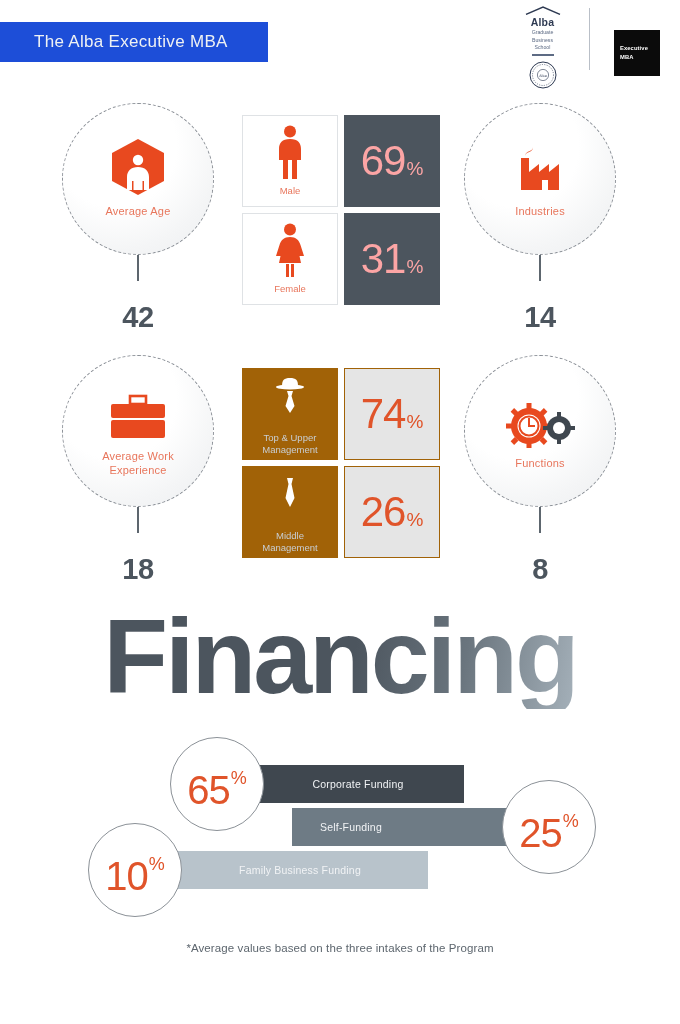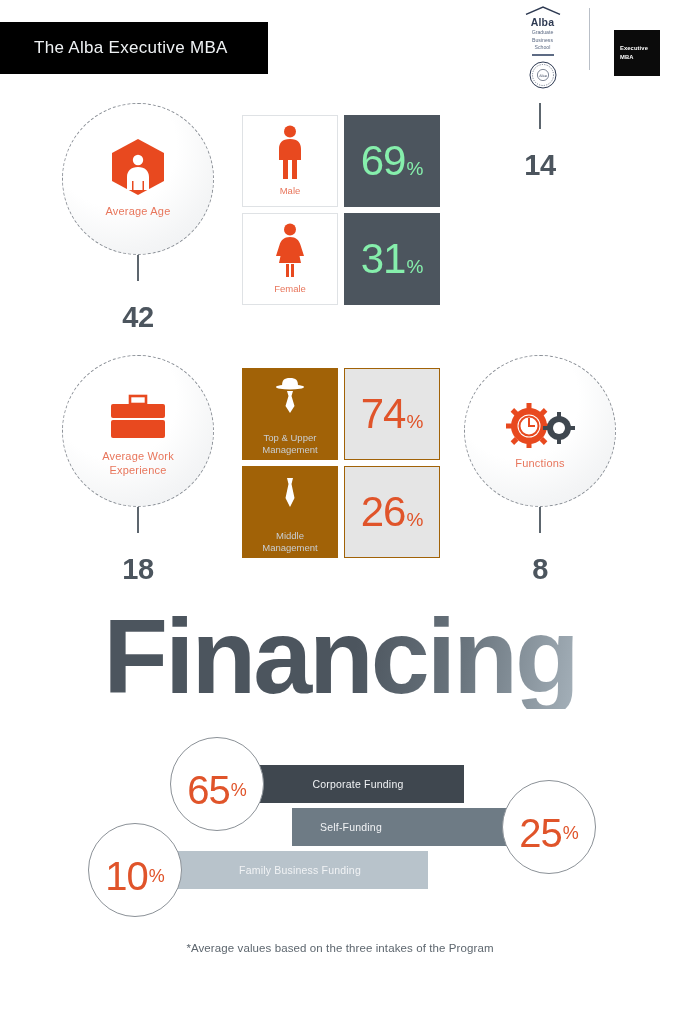--- a/index.html
+++ b/index.html
@@ -7,22 +7,22 @@
     width: 680px; height: 1024px;
     background: #ffffff;
     font-family: "Liberation Sans", sans-serif;
     position: relative;
     overflow: hidden;
   }
 
   
   .title-bar {
     position: absolute; left: 0; top: 22px;
-    width: 268px; height: 52px;
-    background: #000000;
+    width: 268px; height: 40px;
+    background: #1d4ed8;
     display: flex; align-items: center;
   }
   .title-bar span {
     color: #eef1f3; font-size: 17px; letter-spacing: .3px;
     margin-left: 34px; font-weight: 400;
   }
 
   .logo-wrap {
     position: absolute; right: 20px; top: 6px;
     display: flex; align-items: flex-start; gap: 16px;
@@ -89,21 +89,21 @@
   .cell.pct-light  { background: #e5e5e5; border: 1px solid #a16207; justify-content: center; }
   .cell-ico { height: 54px; display: flex; align-items: flex-end; }
   .cell-cap {
     font-size: 9.5px; line-height: 1.3; text-align: center; margin-top: 6px;
   }
   .cell.icon-light .cell-cap { color: #e8765c; }
   .cell.icon-dark  .cell-cap { color: #c9ced3; }
   .pct { display: flex; align-items: baseline; }
   .pct .num { font-size: 42px; font-weight: 300; letter-spacing: -1px; }
   .pct .sym { font-size: 19px; font-weight: 300; margin-left: 1px; }
-  .cell.pct-dark .num, .cell.pct-dark .sym { color: #86efac; }
+  .cell.pct-dark .num, .cell.pct-dark .sym { color: #fca5a5; }
   .cell.pct-light .num, .cell.pct-light .sym { color: #e0542a; }
 
   
   .financing-title {
     position: absolute; left: 0; right: 0; top: 603px;
     text-align: center; font-size: 106px; font-weight: bold;
     letter-spacing: -3px; line-height: 1;
     background: linear-gradient(100deg, #4c555e 0%, #4c555e 52%, #6a757e 68%, #a8b4bd 86%, #b8c3cb 100%);
     -webkit-background-clip: text; background-clip: text;
     -webkit-text-fill-color: transparent; color: transparent;
@@ -118,21 +118,21 @@
     width: 100%; text-align: center; color: #f1f3f5;
     font-size: 10.5px; letter-spacing: .2px;
   }
   .pct-circle {
     position: absolute; width: 94px; height: 94px; border-radius: 50%;
     border: 1px solid #8b9197; background: #fff;
     display: flex; align-items: baseline; justify-content: center;
   }
   .pct-circle .num { font-size: 40px; font-weight: 300; color: #e0542a; letter-spacing: -1px; }
   .pct-circle .sym { font-size: 18px; font-weight: 300; color: #e0542a; margin-left: 1px; }
-  .pct-circle .inner { display: flex; align-items: center; margin-top: 30px; }
+  .pct-circle .inner { display: flex; align-items: flex-start; margin-top: 30px; }
 
   .footnote {
     position: absolute; left: 0; right: 0; top: 942px;
     text-align: center; font-size: 11.5px; color: #5d666e; letter-spacing: .1px;
   }
 </style>
 </head>
 <body>
 
 <div class="title-bar">
@@ -212,20 +212,31 @@
     <div class="cell pct-dark">
       <div class="pct">
         <span class="num">31</span>
         <span class="sym">%</span>
       </div>
     </div>
   </div>
 </div>
 
 <div class="circle-stat" style="left:440px; top:103px;">
+  <div class="circle">
+    <div class="circle-icon">
+      <svg width="58" height="54" viewBox="0 0 58 54">
+        <path d="M14 14 c1-6 8-4 8-9 c0 6-7 4-8 9z" fill="#e8491f"></path>
+        <rect x="10" y="16" width="8" height="32" fill="#e8491f"></rect>
+        <path d="M18 30 l10 -8 v8 l10 -8 v8 l10 -8 v26 H18z" fill="#e8491f"></path>
+        <rect x="31" y="38" width="6" height="10" fill="#fff"></rect>
+      </svg>
+    </div>
+    <div class="circle-label">Industries</div>
+  </div>
   <div class="connector"></div>
   <div class="big-value">14</div>
 </div>
 
 <div class="circle-stat" style="left:38px; top:355px;">
   <div class="circle">
     <div class="circle-icon">
       <svg width="62" height="48" viewBox="0 0 62 48">
         <rect x="23" y="3" width="16" height="8" fill="none" stroke="#e8491f" stroke-width="2.6"></rect>
         <rect x="4" y="11" width="54" height="14" rx="2" fill="#e8491f"></rect>

